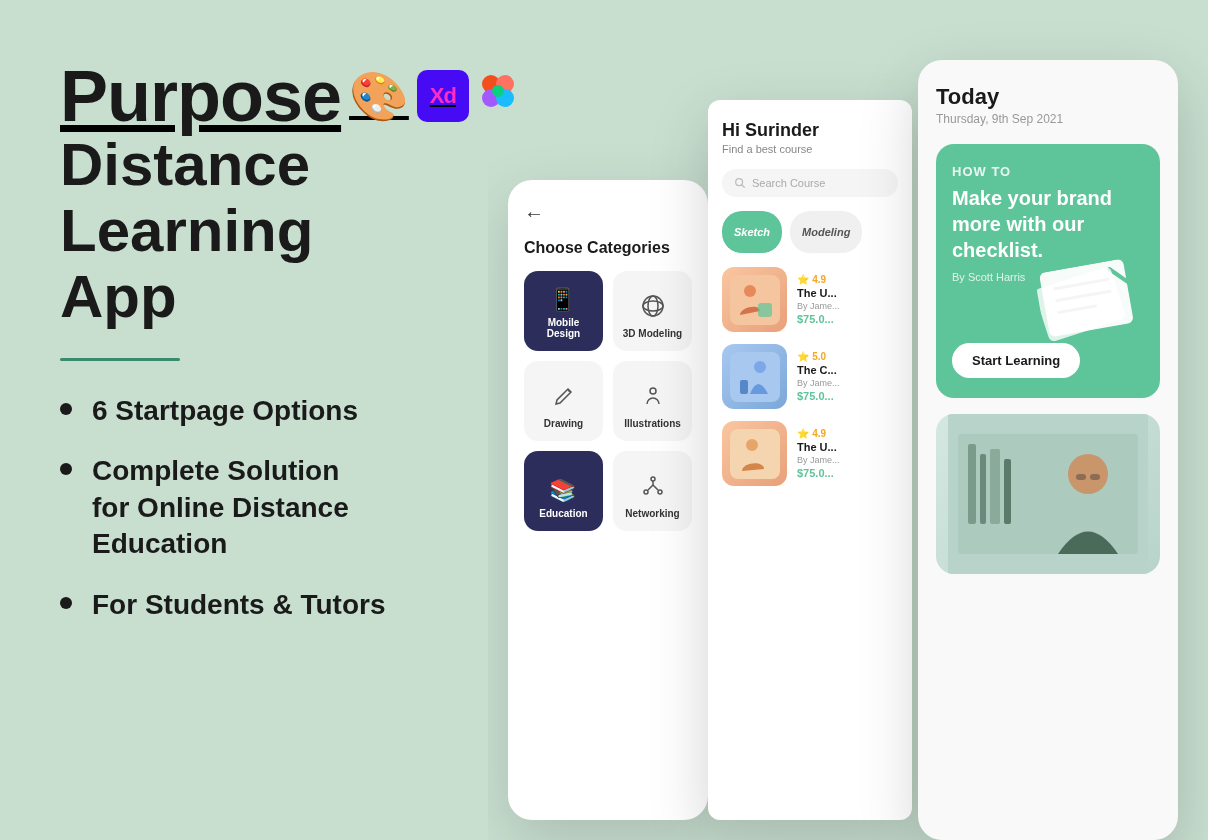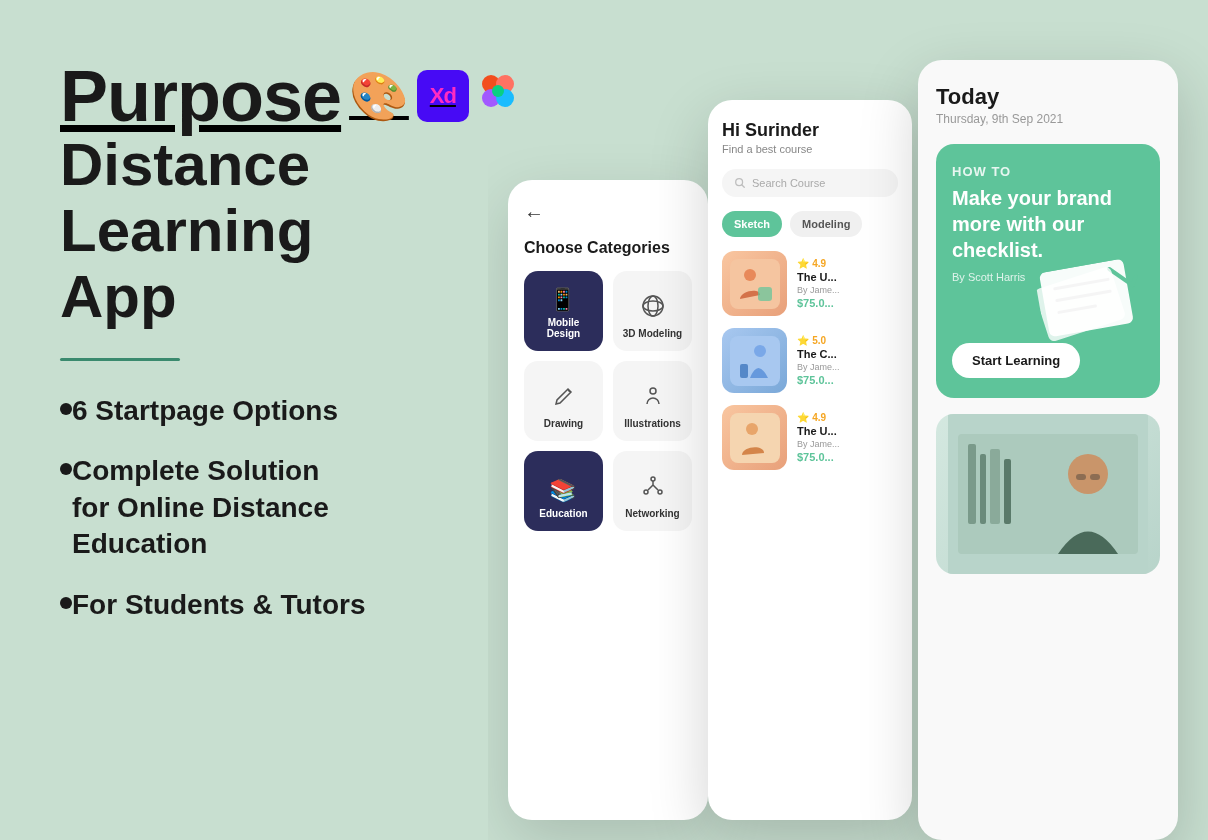--- a/index.html
+++ b/index.html
@@ -81,21 +81,21 @@
     .bullet-list {
       list-style: none;
       display: flex;
       flex-direction: column;
       gap: 24px;
     }
 
     .bullet-item {
       display: flex;
       align-items: flex-start;
-      gap: 0;
+      gap: 20px;
       font-size: 28px;
       font-weight: 700;
       color: #1a1a1a;
       line-height: 1.3;
     }
 
     .bullet-dot {
       width: 12px;
       height: 12px;
       background: #1a1a1a;
@@ -185,21 +185,21 @@
       font-weight: 600;
     }
 
     
     .phone-right {
       position: absolute;
       top: 100px;
       left: 220px;
       width: 204px;
       background: #fff;
-      border-radius: 24px;
+      border-radius: 12px;
       box-shadow: 0 20px 60px rgba(0,0,0,0.18);
       overflow: hidden;
       height: 720px;
     }
 
     .phone-right-inner {
       padding: 20px 14px;
     }
 
     .greeting {
@@ -230,24 +230,25 @@
       color: #aaa;
     }
 
     .filter-tabs {
       display: flex;
       gap: 8px;
       margin-bottom: 14px;
     }
 
     .filter-tab {
-      padding: 7px 12px;
+      padding: 15px 12px;
       border-radius: 20px;
       font-size: 11px;
       font-weight: 600;
+      font-style: italic;
     }
 
     .filter-tab.active {
       background: #5ec49a;
       color: #fff;
     }
 
     .filter-tab.inactive {
       background: #f0f0f0;
       color: #555;

